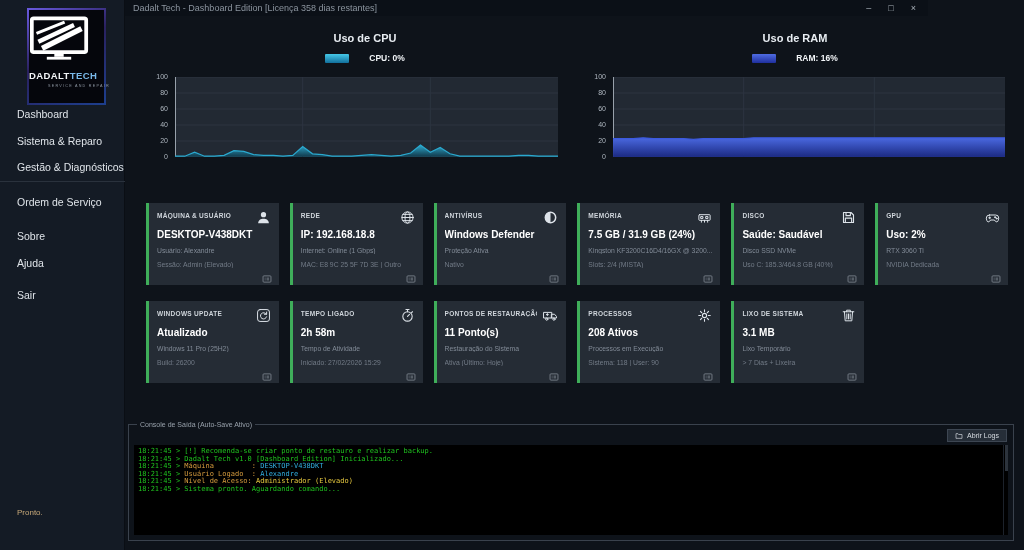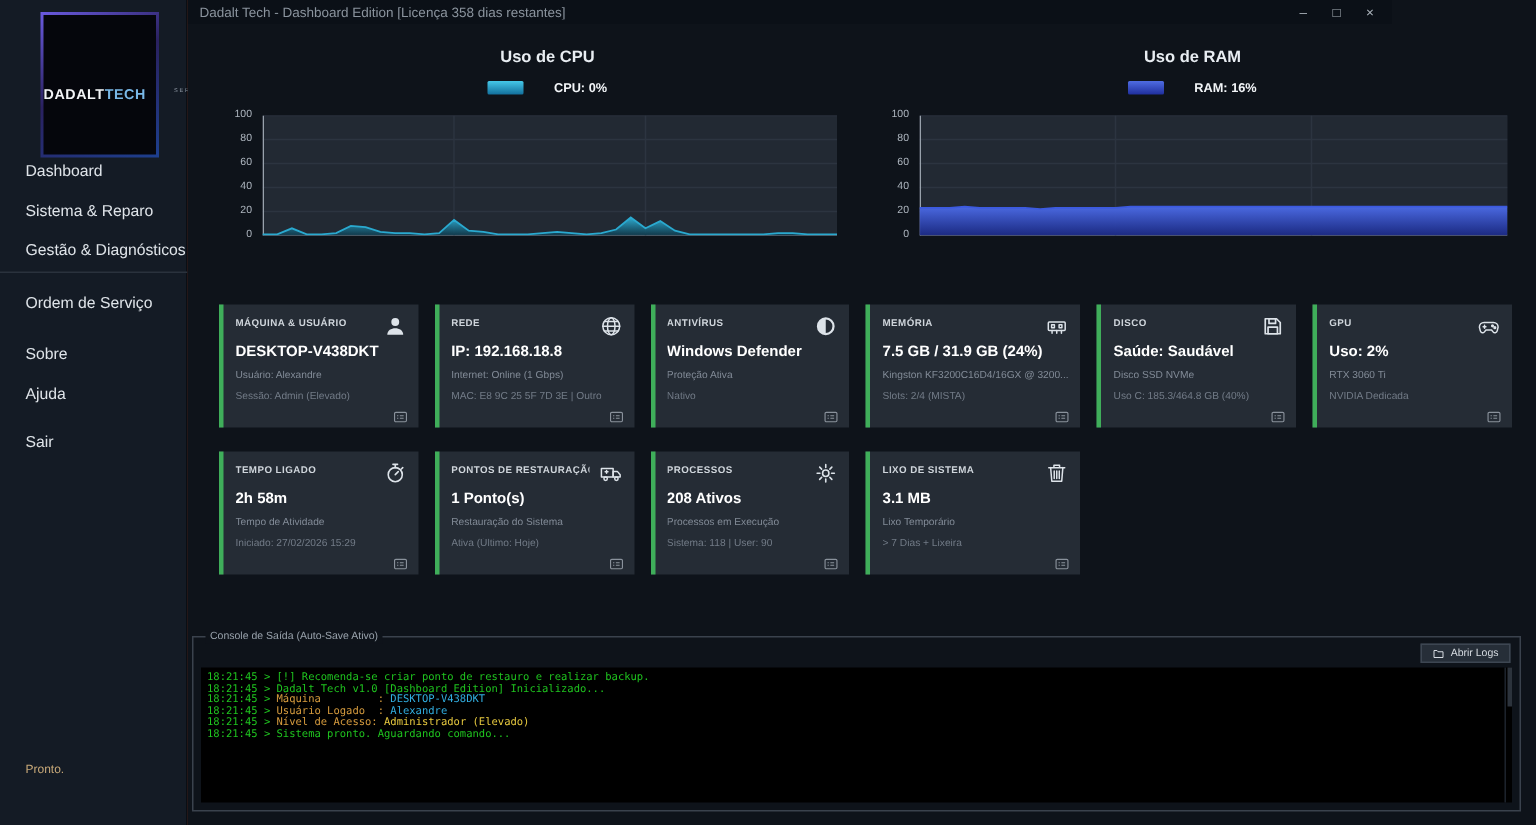--- a/index.html
+++ b/index.html
@@ -13,22 +13,22 @@
   .titlebar .app-title { font-size:9px; color:#8b949e; padding-left:8px; flex:1;
     white-space:nowrap; overflow:hidden; }
   .win-controls { display:flex; align-items:center; gap:17px; padding-right:12px; }
   .win-btn { font-size:9px; color:#aab2ba; cursor:default; line-height:16px; }
 
   
   .sidebar { position:absolute; left:0; top:0; width:125px; height:550px; background:#141b25;
     border-right:1px solid #0a0e14; }
   .logo-wrap { position:absolute; left:27px; top:8px; width:79px; height:97px; padding:2px;
     background:linear-gradient(150deg,#6a5ae0 0%,#2a2160 45%,#1d3f8e 100%); }
-  .logo-inner { width:100%; height:100%; background:#05060c; display:flex; flex-direction:row;
-    align-items:center; justify-content:flex-start; padding-top:6px; }
+  .logo-inner { width:100%; height:100%; background:#05060c; display:flex; flex-direction:column;
+    align-items:flex-start; justify-content:flex-start; padding-top:6px; }
   .logo-inner svg { width:60px; height:46px; }
   .brand-line { margin-top:8px; font-size:9.5px; font-weight:bold; letter-spacing:0.4px; white-space:nowrap; }
   .brand-a { color:#f2f4f7; } .brand-b { color:#79b8e8; }
   .brand-tag { margin-top:2px; font-size:6px; transform:scale(0.62); color:#8e97a3;
     letter-spacing:2px; white-space:nowrap; }
   .nav-item { position:absolute; left:17px; font-size:10.5px; color:#dfe4e9; cursor:default; white-space:nowrap; }
   .nav-divider { position:absolute; left:0; width:125px; height:1px; background:#2a323d; }
   .sidebar-status { position:absolute; left:17px; top:508px; font-size:8px; color:#c7a878; }
 
   
@@ -309,20 +309,39 @@
     <div class="card-line2">NVIDIA Dedicada</div>
     <div class="card-details">
       <svg viewBox="0 0 24 24" fill="none" stroke="currentColor" stroke-width="1.8">
               <rect x="2.5" y="4.5" width="19" height="15" rx="2"></rect>
               <path d="M6.5 10h2M11 10h6M6.5 14h2M11 14h6"></path>
             </svg>
     </div>
   </div>
         <div class="card">
     <div class="card-head">
+      <div class="card-title">WINDOWS UPDATE</div>
+      <div class="card-icon"><svg viewBox="0 0 24 24" fill="none" stroke="currentColor" stroke-width="1.6">
+                <rect x="2.5" y="2.5" width="19" height="19" rx="4"></rect>
+                <path d="M16.5 10a5 5 0 1 0 0.5 4"></path>
+                <path d="M17 6.5V10h-3.5"></path>
+              </svg></div>
+    </div>
+    <div class="card-value">Atualizado</div>
+    <div class="card-line1">Windows 11 Pro (25H2)</div>
+    <div class="card-line2">Build: 26200</div>
+    <div class="card-details">
+      <svg viewBox="0 0 24 24" fill="none" stroke="currentColor" stroke-width="1.8">
+              <rect x="2.5" y="4.5" width="19" height="15" rx="2"></rect>
+              <path d="M6.5 10h2M11 10h6M6.5 14h2M11 14h6"></path>
+            </svg>
+    </div>
+  </div>
+        <div class="card">
+    <div class="card-head">
       <div class="card-title">TEMPO LIGADO</div>
       <div class="card-icon"><svg viewBox="0 0 24 24" fill="none" stroke="currentColor" stroke-width="1.7">
                 <circle cx="12" cy="13.5" r="7.5"></circle>
                 <path d="M12 13.5l3.2-3.2M9.5 2.5h5M12 2.5V6M18.5 7.5l1.5-1.5"></path>
               </svg></div>
     </div>
     <div class="card-value">2h 58m</div>
     <div class="card-line1">Tempo de Atividade</div>
     <div class="card-line2">Iniciado: 27/02/2026 15:29</div>
     <div class="card-details">
@@ -336,21 +355,21 @@
     <div class="card-head">
       <div class="card-title">PONTOS DE RESTAURAÇÃO</div>
       <div class="card-icon"><svg viewBox="0 0 24 24" fill="none" stroke="currentColor" stroke-width="1.6">
                 <rect x="1.5" y="7" width="12.5" height="9"></rect>
                 <path d="M14 10h4.5l3 3.5V16H14z"></path>
                 <circle cx="6" cy="17.8" r="1.8"></circle>
                 <circle cx="17.5" cy="17.8" r="1.8"></circle>
                 <path d="M5.5 10.5h3M7 9v3"></path>
               </svg></div>
     </div>
-    <div class="card-value">1 Ponto(s)</div>
+    <div class="card-value">11 Ponto(s)</div>
     <div class="card-line1">Restauração do Sistema</div>
     <div class="card-line2">Ativa (Último: Hoje)</div>
     <div class="card-details">
       <svg viewBox="0 0 24 24" fill="none" stroke="currentColor" stroke-width="1.8">
               <rect x="2.5" y="4.5" width="19" height="15" rx="2"></rect>
               <path d="M6.5 10h2M11 10h6M6.5 14h2M11 14h6"></path>
             </svg>
     </div>
   </div>
         <div class="card">

